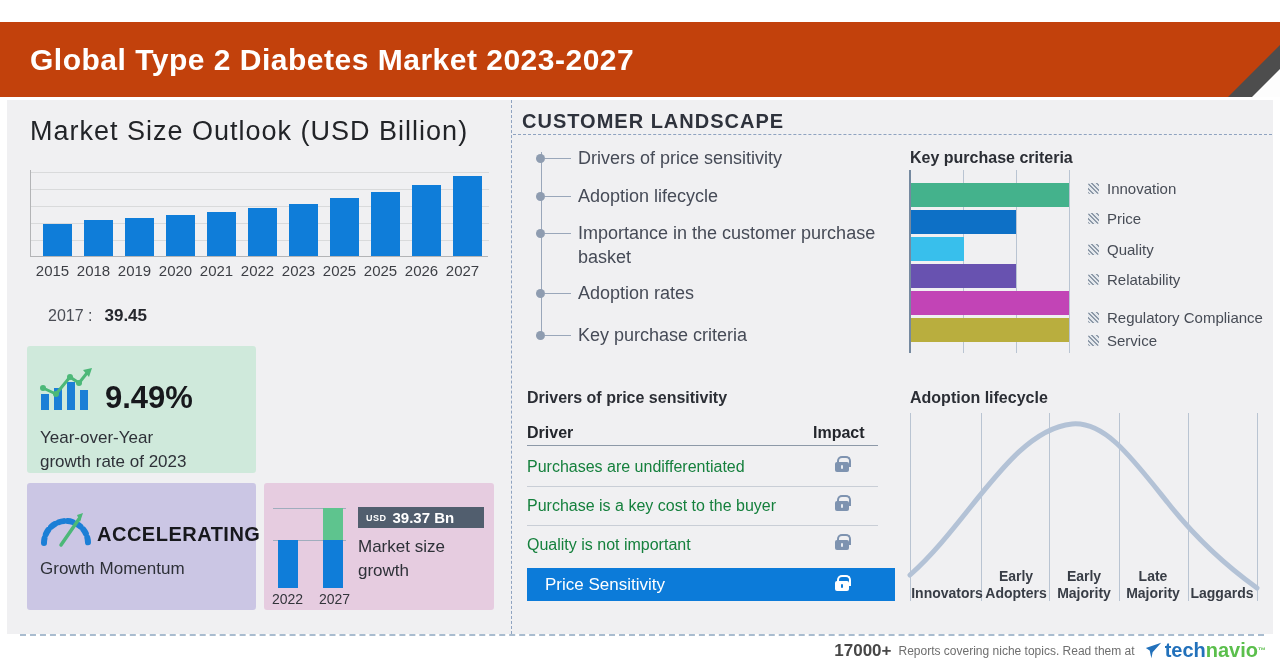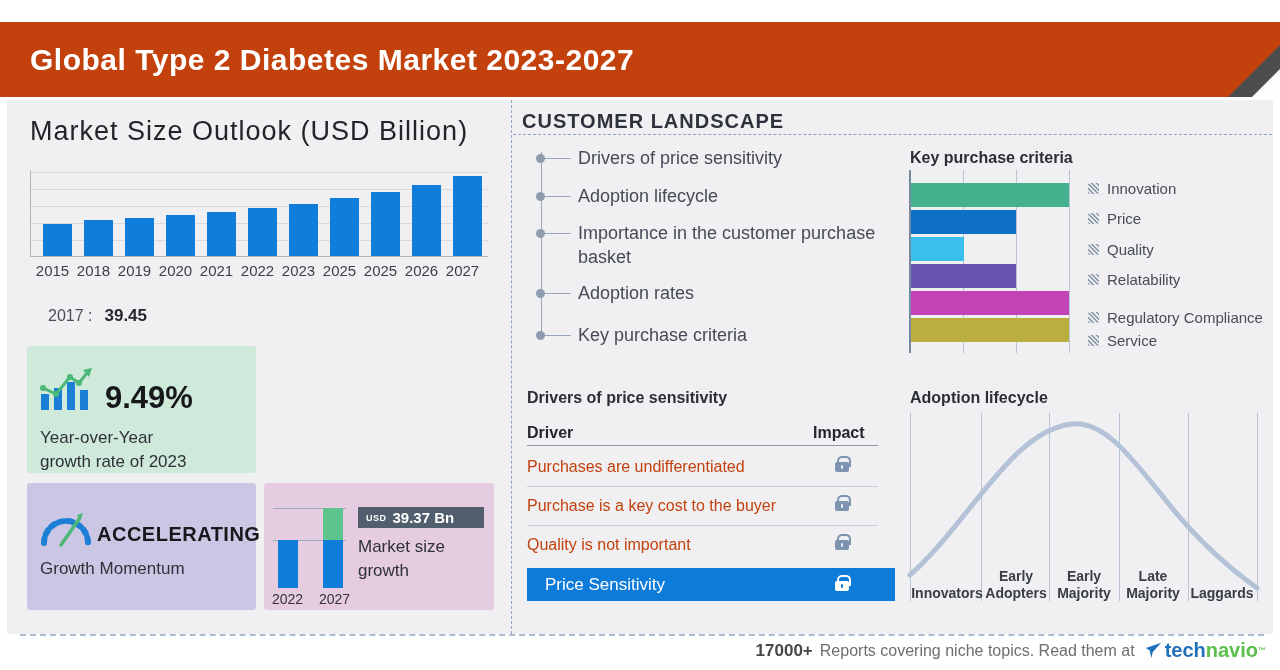--- a/index.html
+++ b/index.html
@@ -65,42 +65,42 @@
   .kpc-legend { position:absolute; left:1088px; top:170px; width:190px; }
   .kpc-leg-item { position:absolute; display:flex; align-items:center; }
   .swatch { width:11px; height:11px; border-radius:2px; margin-right:8px;
             background:repeating-linear-gradient(45deg,#8d99a8 0 1.5px,#e4e8ed 1.5px 3.2px); }
   .kpc-leg-item span.lbl { font-size:15px; color:#474c56; }
 
   
   .dps-title { position:absolute; left:527px; top:389px; font-size:16px; font-weight:bold; color:#2b2e35; }
   .dps-head { position:absolute; top:424px; font-size:16px; font-weight:bold; color:#23262c; }
   .dps-underline { position:absolute; left:527px; top:445px; width:351px; height:1px; background:#8d99a8; }
-  .dps-row-text { position:absolute; left:527px; font-size:16px; color:#c2410c; }
+  .dps-row-text { position:absolute; left:527px; font-size:16px; color:#15803d; }
   .dps-sep { position:absolute; left:527px; width:351px; height:1px; background:#c9ced6; }
   .dps-highlight { position:absolute; left:527px; top:568px; width:368px; height:33px; background:#0c7bd9; }
   .dps-highlight span { position:absolute; left:18px; top:7px; font-size:17px; color:#ffffff; }
 
   .lock { position:absolute; width:14px; height:10px; border-radius:2px; background:#7e93b0; }
   .lock::before { content:""; position:absolute; left:2px; top:-6px; width:10px; height:9px;
                   border:2px solid #7e93b0; border-bottom:none; border-radius:5px 5px 0 0; }
   .lock::after { content:""; position:absolute; left:6px; top:3px; width:2px; height:4px; background:#e8ecf2; border-radius:1px; }
   .lock.white { background:#ffffff; } .lock.white::before { border-color:#ffffff; } .lock.white::after { background:#0c7bd9; }
 
   
   .al-title { position:absolute; left:910px; top:389px; font-size:16px; font-weight:bold; color:#2b2e35; }
   .al-grid { position:absolute; top:413px; width:1px; height:188px; background:#b9c4d2; }
   .al-curve { position:absolute; left:900px; top:410px; }
   .al-stage { position:absolute; text-align:center; font-size:14px; font-weight:bold; color:#383d46; line-height:17px; }
 
   
   .foot-dash { position:absolute; left:20px; top:634px; width:1244px; border-top:2px dashed #a9bccf; }
   .footer { position:absolute; right:14px; top:639px; display:flex; align-items:center; }
   .foot-count { font-size:17px; font-weight:bold; color:#474747; margin-right:7px; }
-  .foot-text { font-size:16px; color:#6e6e6e; margin-right:10px; }
+  .foot-text { font-size:12px; color:#6e6e6e; margin-right:10px; }
   .brand { display:flex; align-items:center; font-size:20px; font-weight:bold; }
   .brand .p1 { color:#2271bb; } .brand .p2 { color:#5bbf4c; }
   .brand svg { margin-right:3px; }
   .tm { font-size:8px; color:#5bbf4c; vertical-align:top; }
 </style>
 </head>
 <body>
 
 <div class="page">
 

